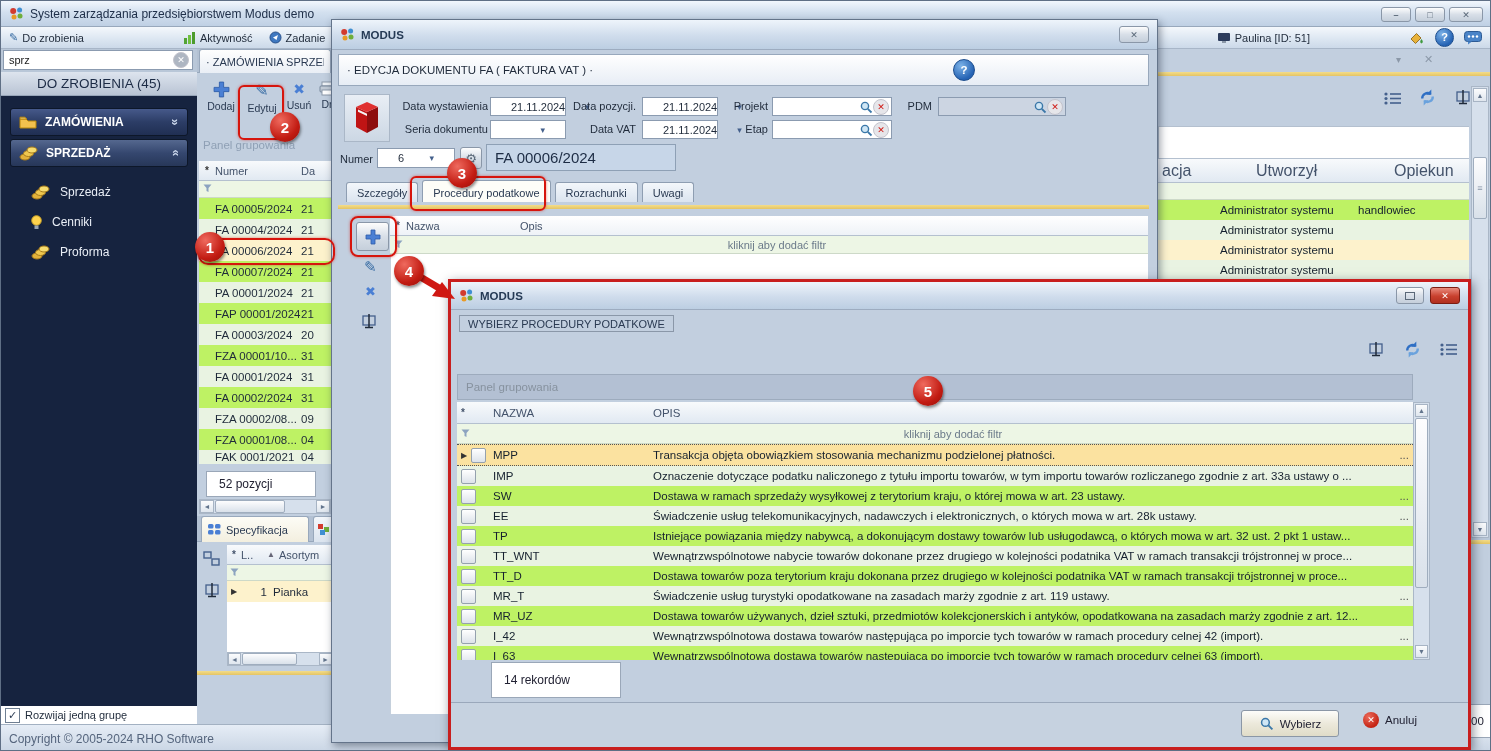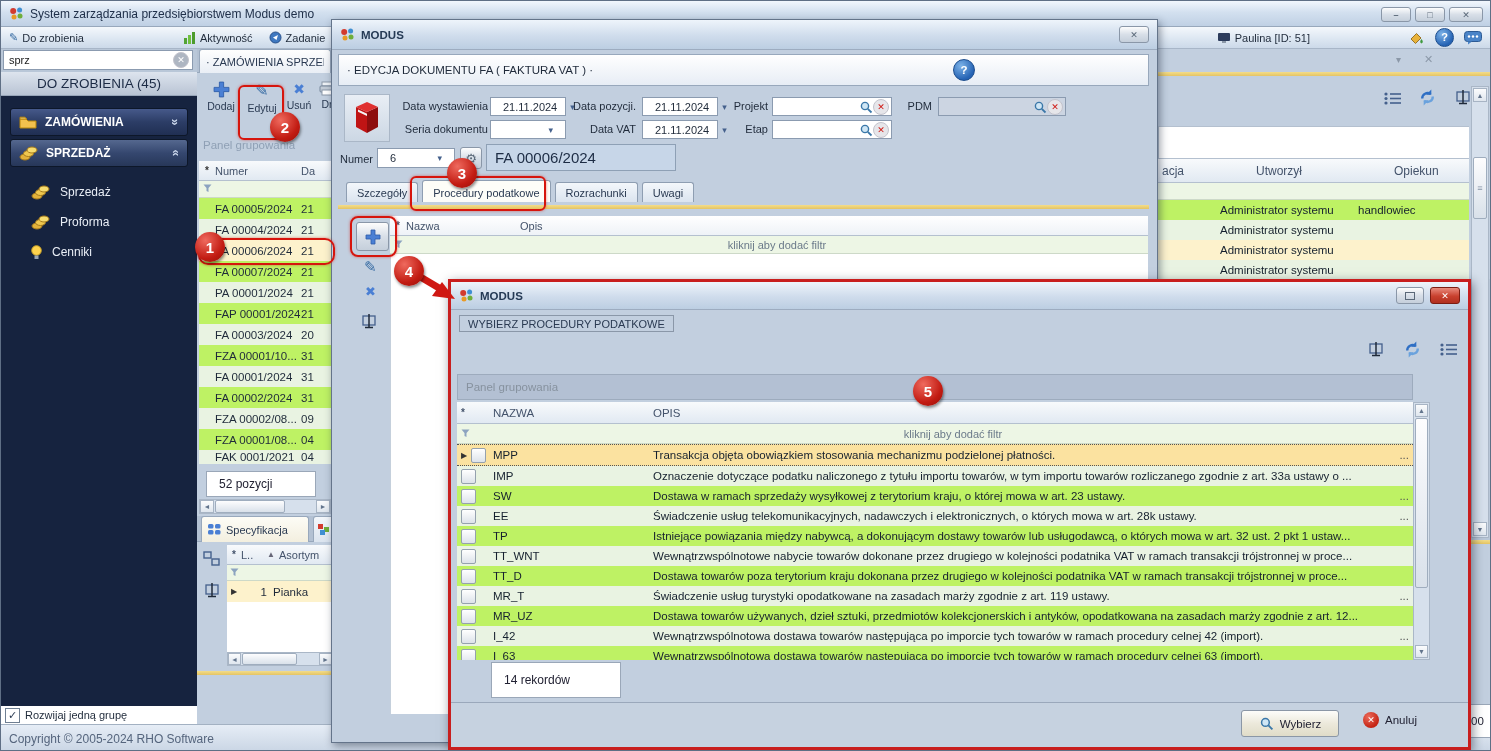--- a/index.html
+++ b/index.html
@@ -7,21 +7,21 @@
   #app{position:relative;width:1491px;height:751px;background:#b9c7d8;overflow:hidden;border:1px solid #5f6f85;box-sizing:border-box;}
   .abs{position:absolute;box-sizing:border-box;}
   .nw{white-space:nowrap;overflow:hidden;}
   
   .titlebar{background:linear-gradient(#f2f7fd,#d3e0ef 45%,#bfd0e4);border-bottom:1px solid #98a8bc;display:flex;align-items:center;padding-left:8px;gap:6px;}
   .winbtn{width:30px;height:15px;border:1px solid #8a97a8;border-radius:3px;background:linear-gradient(#fdfdfd,#d8dfe8 50%,#c5cfdb);display:flex;align-items:center;justify-content:center;font-size:9px;color:#5a6878;font-weight:bold;}
   .winbtn.red{background:linear-gradient(#e98b7d,#c8402e 55%,#b1301f);color:#fff;border-color:#7c1d12;}
   .menubar{background:linear-gradient(#f4f8fc,#dde7f2 55%,#ccd9e9);border-bottom:1px solid #a8b6c8;display:flex;align-items:center;}
   .menuitem{display:flex;align-items:center;gap:4px;padding:0 8px;height:100%;color:#1f2a3a;}
   .fieldbox{background:#fff;border:1px solid #8b9bb0;display:flex;align-items:center;}
-  .combo{background:#fff;border:1px solid #8b9bb0;display:flex;align-items:center;padding:0 12px;gap:13px;}
+  .combo{background:#fff;border:1px solid #8b9bb0;display:flex;align-items:center;padding:0 20px;gap:20px;}
   .combo .arr{margin-left:auto;color:#44608c;font-size:9px;}
   .disabled-box{background:#ccd5e2;}
   
   .sidebar{background:#16233f;}
   .side-group{height:26px;margin:3px 9px 0 9px;border:1px solid #0d1729;border-radius:3px;background:linear-gradient(#46598a,#2c3d66 50%,#202f53);display:flex;align-items:center;gap:8px;padding:0 8px;color:#fff;font-weight:bold;font-size:12px;}
   .side-item{height:30px;display:flex;align-items:center;gap:10px;padding-left:30px;color:#e9eef6;font-size:12px;}
   .chev{display:inline-block;transform:rotate(90deg);color:#c7d3e8;font-weight:bold;margin-left:auto;}
   .chev.up{transform:rotate(-90deg);}
   
   .gridhead{background:linear-gradient(#f8fafc,#e1e9f2);border-bottom:1px solid #b4c0cf;color:#44536b;display:flex;align-items:center;}
@@ -160,33 +160,33 @@
     </div>
     <div class="side-item" style="margin-top:10px;">
       <svg width="19" height="15">
           <ellipse cx="6" cy="11" rx="5" ry="3" fill="#e3b23a" stroke="#a87d1d"></ellipse>
           <ellipse cx="9.5" cy="7.5" rx="5" ry="3" fill="#f0c84f" stroke="#a87d1d"></ellipse>
           <ellipse cx="13" cy="4" rx="5" ry="3" fill="#f7dc6f" stroke="#a87d1d"></ellipse>
         </svg>
       <span>Sprzedaż</span>
     </div>
     <div class="side-item">
+      <svg width="11" height="15">
+          <circle cx="5.5" cy="5.5" r="4.8" fill="#ffd34d" stroke="#c9a227"></circle>
+          <rect x="3.5" y="10.5" width="4" height="3.5" fill="#9aa5b2"></rect>
+        </svg>
+      <span>Cenniki</span>
+    </div>
+    <div class="side-item">
       <svg width="19" height="15">
           <ellipse cx="6" cy="11" rx="5" ry="3" fill="#e3b23a" stroke="#a87d1d"></ellipse>
           <ellipse cx="9.5" cy="7.5" rx="5" ry="3" fill="#f0c84f" stroke="#a87d1d"></ellipse>
           <ellipse cx="13" cy="4" rx="5" ry="3" fill="#f7dc6f" stroke="#a87d1d"></ellipse>
         </svg>
       <span>Proforma</span>
-    </div>
-    <div class="side-item">
-      <svg width="11" height="15">
-          <circle cx="5.5" cy="5.5" r="4.8" fill="#ffd34d" stroke="#c9a227"></circle>
-          <rect x="3.5" y="10.5" width="4" height="3.5" fill="#9aa5b2"></rect>
-        </svg>
-      <span>Cenniki</span>
     </div>
   </div>
 
   <div class="abs" style="left:0;top:705px;width:196px;height:18px;background:#fff;display:flex;align-items:center;gap:5px;padding-left:4px;">
     <span style="width:13px;height:13px;border:1px solid #6f7f92;background:#fff;color:#2a3a52;font-size:11px;line-height:12px;text-align:center;font-weight:bold;">✓</span>
     <span>Rozwijaj jedną grupę</span>
   </div>
   <div class="abs" style="left:0;top:723px;width:1491px;height:28px;background:linear-gradient(#e6edf6,#c9d5e4);border-top:1px solid #a3b1c2;display:flex;align-items:center;padding-left:8px;font-size:12px;color:#55657d;">
     <span class="nw">Copyright © 2005-2024 RHO Software</span>
   </div>
@@ -382,21 +382,21 @@
           <path d="M14 7a5 5 0 0 1-8 4.2" stroke="#6aa2dd" stroke-width="2.2" fill="none"></path>
           <path d="M5.4 15.5v-4.8h4.8z" fill="#6aa2dd"></path>
         </svg></div>
     <div class="abs" style="left:296px;top:41px;"><svg width="18" height="16">
           <rect x="3" y="2" width="12" height="9" fill="none" stroke="#44608c" stroke-width="1.3"></rect>
           <line x1="9" y1="0" x2="9" y2="13" stroke="#1f2a3a" stroke-width="1.5"></line>
           <line x1="5" y1="13.5" x2="13" y2="13.5" stroke="#1f2a3a" stroke-width="1.5"></line>
         </svg></div>
 
     <div class="abs" style="left:0;top:77px;width:311px;height:33px;background:#fff;border:1px solid #b4c0cf;border-right:none;"></div>
-    <div class="abs gridhead" style="left:0;top:110px;width:311px;height:24px;font-size:12px;">
+    <div class="abs gridhead" style="left:0;top:110px;width:311px;height:24px;font-size:16px;">
       <span class="nw" style="width:62px;padding-left:4px;">acja</span>
       <span class="nw" style="width:138px;padding-left:32px;">Utworzył</span>
       <span class="nw" style="flex:1;">Opiekun</span>
     </div>
     <div class="abs filterrow" style="left:0;top:134px;width:311px;height:17px;"></div>
     <div class="abs" style="left:0;top:151px;width:311px;font-size:11.5px;">
       <div class="srow row-white">
           <span style="width:62px;"></span>
           <span class="nw" style="width:138px;">Administrator systemu</span>
           <span class="nw" style="flex:1;">handlowiec</span>

